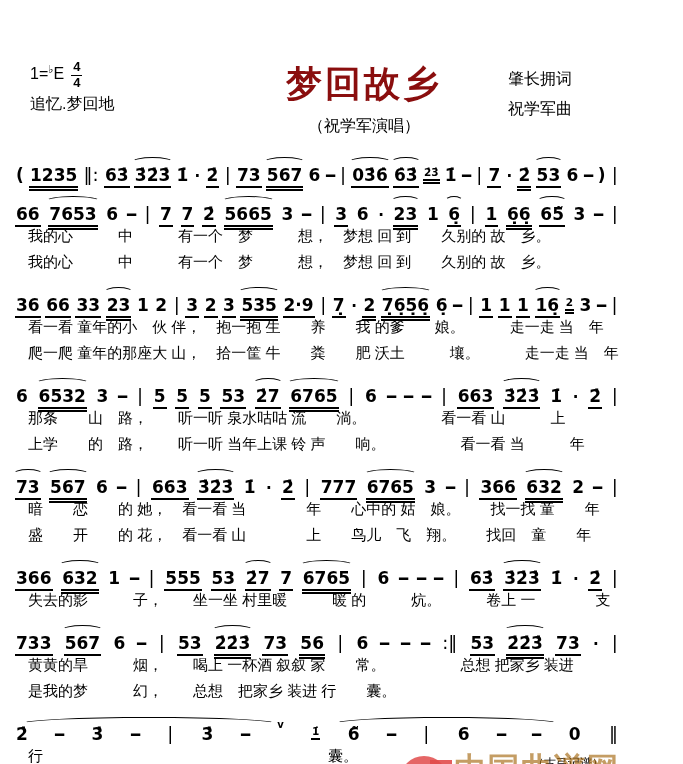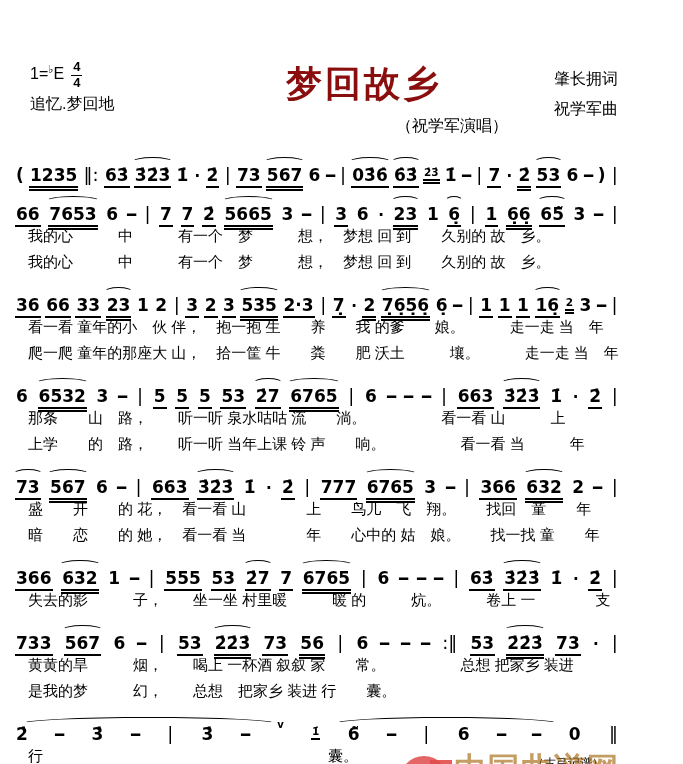--- a/index.html
+++ b/index.html
@@ -11,22 +11,22 @@
   .top{display:flex;justify-content:space-between;align-items:flex-start;
        padding:12px 16px 0 30px;}
   .meta-left{width:190px;font-size:16px;line-height:1.7;}
   .key-line{white-space:nowrap;}
   .flat{font-size:11px;vertical-align:super;}
   .meter{display:inline-flex;flex-direction:column;align-items:center;
          vertical-align:middle;margin-left:7px;font-weight:700;font-size:13px;line-height:1.05;}
   .meter .m-top{border-bottom:1.3px solid #000;padding:0 2px 1px;}
   .title-block{flex:1;text-align:center;}
   .title{margin:0;color:#8a0e0e;font-size:36px;font-weight:700;letter-spacing:3px;}
-  .subtitle{font-size:16px;margin-top:7px;text-align:right;}
-  .meta-right{width:110px;font-size:16px;line-height:1.9;text-align:right;padding-top:4px;}
+  .subtitle{font-size:16px;margin-top:7px;}
+  .meta-right{width:110px;font-size:16px;line-height:1.9;text-align:left;padding-top:4px;}
 
   
   .score{padding:8px 10px 0 10px;}
   .system{margin-bottom:1px;}
   .notes-row{display:flex;justify-content:space-between;align-items:flex-end;
              position:relative;height:25px;margin-top:14px;padding:0 6px;
              font-weight:700;font-size:17px;font-family:"DejaVu Sans",sans-serif;}
   .tok{position:relative;display:inline-block;line-height:1;white-space:nowrap;}
   .u1::after{content:"";position:absolute;left:-1px;right:-1px;bottom:-3.5px;height:1.5px;background:#000;}
   .u2::before{content:"";position:absolute;left:-1px;right:-1px;bottom:-6.5px;height:1.5px;background:#000;}
@@ -151,21 +151,21 @@
           <span class="tok u1">66</span>
           <span class="tok u1">33</span>
           <span class="tok u1 u2">23<i class="arc"></i></span>
           <span class="tok">1</span>
           <span class="tok">2</span>
           <span class="tok bar">|</span>
           <span class="tok u1">3</span>
           <span class="tok u1">2</span>
           <span class="tok u1">3</span>
           <span class="tok u1 u2">535<i class="arc"></i></span>
-          <span class="tok u1">2·3</span>
+          <span class="tok u1">2·9</span>
           <span class="tok bar">|</span>
           <span class="tok u1">7̣</span>
           <span class="tok dot">·</span>
           <span class="tok u1 u2">2</span>
           <span class="tok u1 u2">7̣6̣5̣6̣<i class="arc"></i></span>
           <span class="tok">6̣</span>
           <span class="tok dash">-</span>
           <span class="tok bar">|</span>
           <span class="tok u1">1</span>
           <span class="tok u1">1</span>
@@ -225,22 +225,22 @@
           <span class="tok u1 u2">6765<i class="arc"></i></span>
           <span class="tok">3</span>
           <span class="tok dash">-</span>
           <span class="tok bar">|</span>
           <span class="tok u1">366</span>
           <span class="tok u1 u2">632<i class="arc"></i></span>
           <span class="tok">2</span>
           <span class="tok dash">-</span>
           <span class="tok bar">|</span>
         </div>
+        <div class="lyric-row">暗　　恋　　的 她，　看一看 当　　　　年　　心中的 姑　娘。　　找一找 童　　年</div>
         <div class="lyric-row">盛　　开　　的 花，　看一看 山　　　　上　　鸟儿　飞　翔。　　找回　童　　年</div>
-        <div class="lyric-row">暗　　恋　　的 她，　看一看 当　　　　年　　心中的 姑　娘。　　找一找 童　　年</div>
       </div>
       <div class="system">
         <div class="notes-row">
           <span class="tok u1">366</span>
           <span class="tok u1 u2">632<i class="arc"></i></span>
           <span class="tok">1</span>
           <span class="tok dash">-</span>
           <span class="tok bar">|</span>
           <span class="tok u1">555</span>
           <span class="tok u1">53</span>

